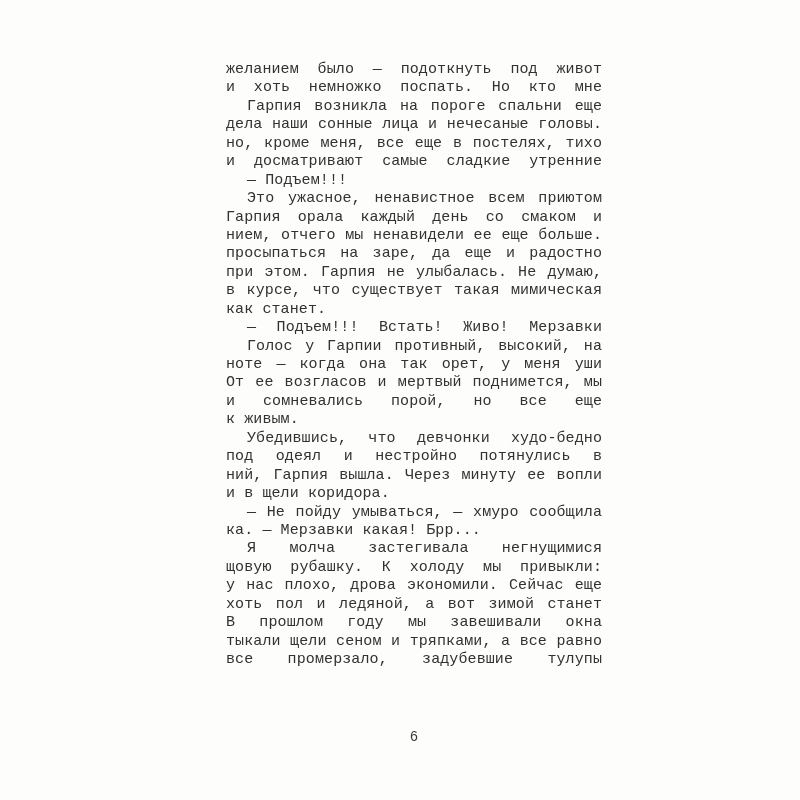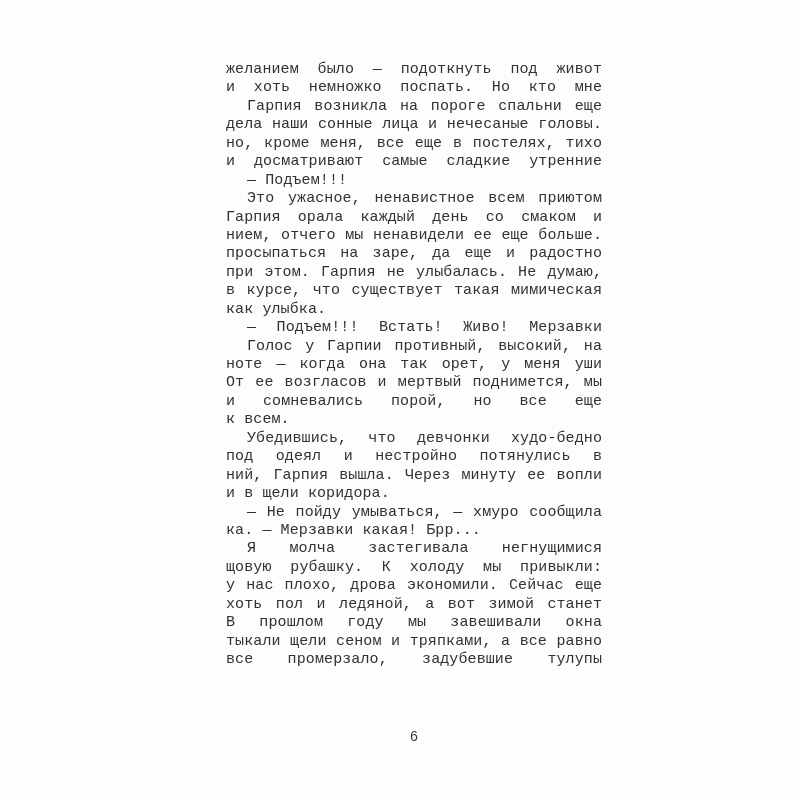--- a/index.html
+++ b/index.html
@@ -74,31 +74,31 @@
       <div class="paragraph">
         <div class="line indent last">— Подъем!!!</div>
       </div>
       <div class="paragraph">
         <div class="line indent">Это ужасное, ненавистное всем приютом ноте</div>
         <div class="line">Гарпия орала каждый день со смаком и наслажде-</div>
         <div class="line">нием, отчего мы ненавидели ее еще больше. Лично</div>
         <div class="line">просыпаться на заре, да еще и радостно улыбаться</div>
         <div class="line">при этом. Гарпия не улыбалась. Не думаю, что она</div>
         <div class="line">в курсе, что существует такая мимическая нелепица,</div>
-        <div class="line last">как улыбка.</div>
+        <div class="line last">как станет.</div>
       </div>
       <div class="paragraph">
         <div class="line indent last">— Подъем!!! Встать! Живо! Мерзавки ленивые!</div>
       </div>
       <div class="paragraph">
         <div class="line indent">Голос у Гарпии противный, высокий, на одной</div>
         <div class="line">ноте — когда она так орет, у меня уши закладывает.</div>
         <div class="line">От ее возгласов и мертвый поднимется, мы же, хоть</div>
         <div class="line">и сомневались порой, но все еще причисляли себя</div>
-        <div class="line last">к всем.</div>
+        <div class="line last">к живым.</div>
       </div>
       <div class="paragraph">
         <div class="line indent">Убедившись, что девчонки худо-бедно вылезли из-</div>
         <div class="line">под одеял и нестройно потянулись в комнату омове-</div>
         <div class="line">ний, Гарпия вышла. Через минуту ее вопли раздались</div>
         <div class="line last">и в щели коридора.</div>
       </div>
       <div class="paragraph">
         <div class="line indent">— Не пойду умываться, — хмуро сообщила Ксень-</div>
         <div class="line last">ка. — Мерзавки какая! Брр...</div>

